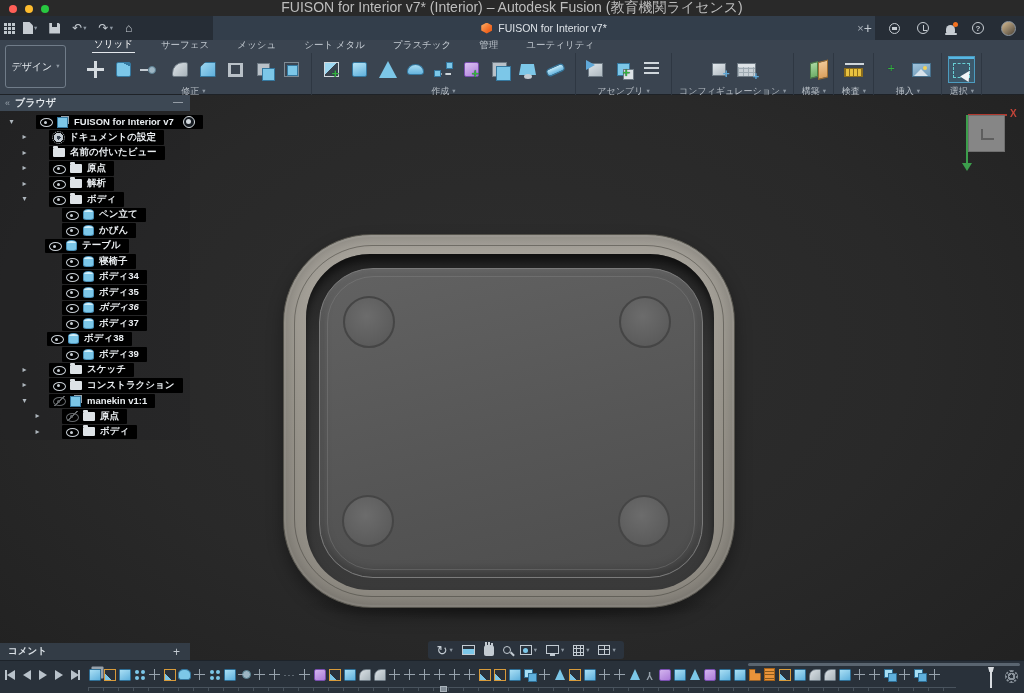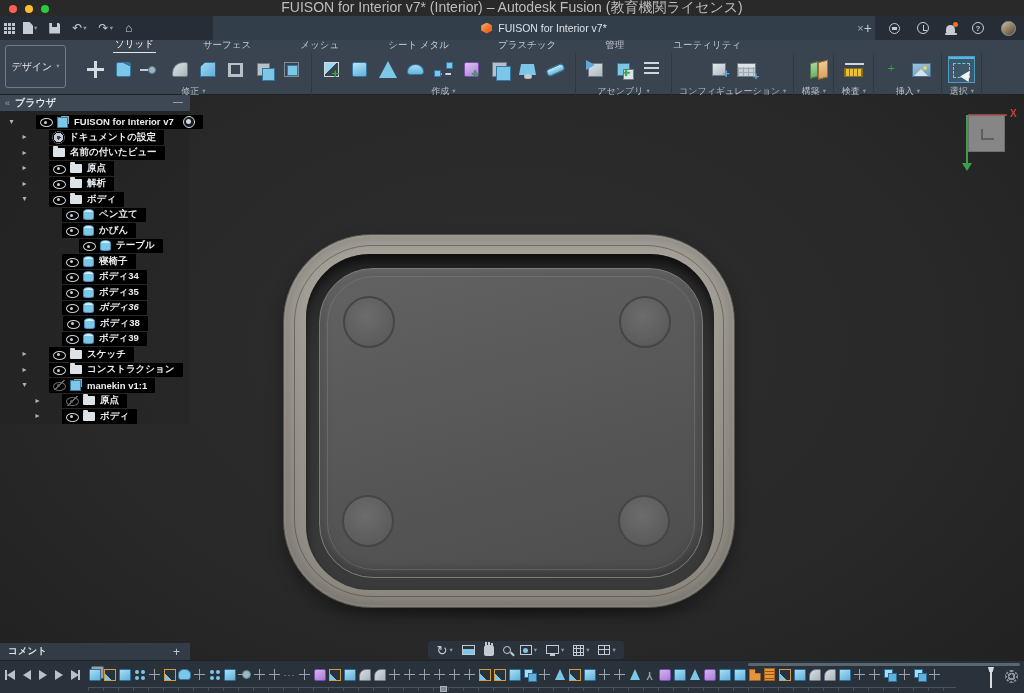--- a/index.html
+++ b/index.html
@@ -47,21 +47,21 @@
     color:#c6ccd2;font-size:8px;font-weight:bold;}
   .g-profile{width:15px;height:15px;border-radius:50%;border:1px solid #8d97a1;
     background:linear-gradient(140deg,#c0a883 15%,#8a7a62 55%,#4c4335);}
 
   
   .ribbon{position:absolute;left:0;top:40px;width:1024px;height:55px;background:#3a4450;border-bottom:1px solid #1e2227;}
   .workspace-btn{position:absolute;left:5px;top:5px;width:61px;height:43px;border:1px solid #707c89;border-radius:3px;
     color:#e2e7eb;font-size:10px;display:flex;align-items:center;justify-content:center;gap:4px;}
   .ribbon-main{position:absolute;left:76px;top:0;right:0;height:55px;display:flex;flex-direction:column;}
   .rtabs{display:flex;gap:24px;padding-left:16px;height:13px;align-items:flex-end;font-size:9.5px;color:#c3cad1;}
-  .rtab{padding:0 2px 1px 2px;white-space:nowrap;margin-left:21px;}
+  .rtab{padding:0 2px 1px 2px;white-space:nowrap;}
   .rtab.active{color:#ffffff;border-bottom:1.5px solid #e4e8ec;}
   .rgroups{display:flex;flex:1;align-items:stretch;}
   .rgroup{display:flex;flex-direction:column;align-items:center;justify-content:flex-start;padding:1px 7px 0 7px;border-right:1px solid #2e3742;}
   .ricons{display:flex;align-items:center;gap:3px;height:31px;}
   .rlabel{font-size:9px;color:#b8bfc6;display:flex;align-items:center;gap:3px;white-space:nowrap;}
 
   .ric{width:25px;height:25px;position:relative;display:flex;align-items:center;justify-content:center;flex:0 0 auto;}
   .shape{position:relative;display:block;}
   .plus::after{content:"+";position:absolute;right:-1px;bottom:-4px;color:#35b13f;font-weight:bold;font-size:13px;
     text-shadow:0 0 1px #123;line-height:1;}
@@ -546,21 +546,21 @@
           </span>
         </span>
         <span class="trow" style="padding-left: 31px;">
           <span class="chev"></span>
           <span class="pill">
             <span class="eye"></span>
             <span class="nico bodyic"></span>
             <span class="tlabel">かびん</span>
           </span>
         </span>
-        <span class="trow" style="padding-left: 48px; text-align: center;">
+        <span class="trow" style="padding-left: 14px; text-align: center;">
           <span class="chev"></span>
           <span class="pill">
             <span class="eye"></span>
             <span class="nico bodyic"></span>
             <span class="tlabel">テーブル</span>
           </span>
         </span>
         <span class="trow" style="padding-left: 31px;">
           <span class="chev"></span>
           <span class="pill">
@@ -586,21 +586,29 @@
           </span>
         </span>
         <span class="trow" style="padding-left: 31px; font-style: italic;">
           <span class="chev"></span>
           <span class="pill">
             <span class="eye"></span>
             <span class="nico bodyic"></span>
             <span class="tlabel">ボディ36</span>
           </span>
         </span>
-        <span class="trow" style="padding-left: 32px;">
+        <span class="trow" style="padding-left: 31px;">
+          <span class="chev"></span>
+          <span class="pill">
+            <span class="eye"></span>
+            <span class="nico bodyic"></span>
+            <span class="tlabel">ボディ37</span>
+          </span>
+        </span>
+        <span class="trow" style="padding-left: 16px;">
           <span class="chev"></span>
           <span class="pill">
             <span class="eye"></span>
             <span class="nico bodyic"></span>
             <span class="tlabel">ボディ38</span>
           </span>
         </span>
         <span class="trow" style="padding-left: 31px;">
           <span class="chev"></span>
           <span class="pill">

